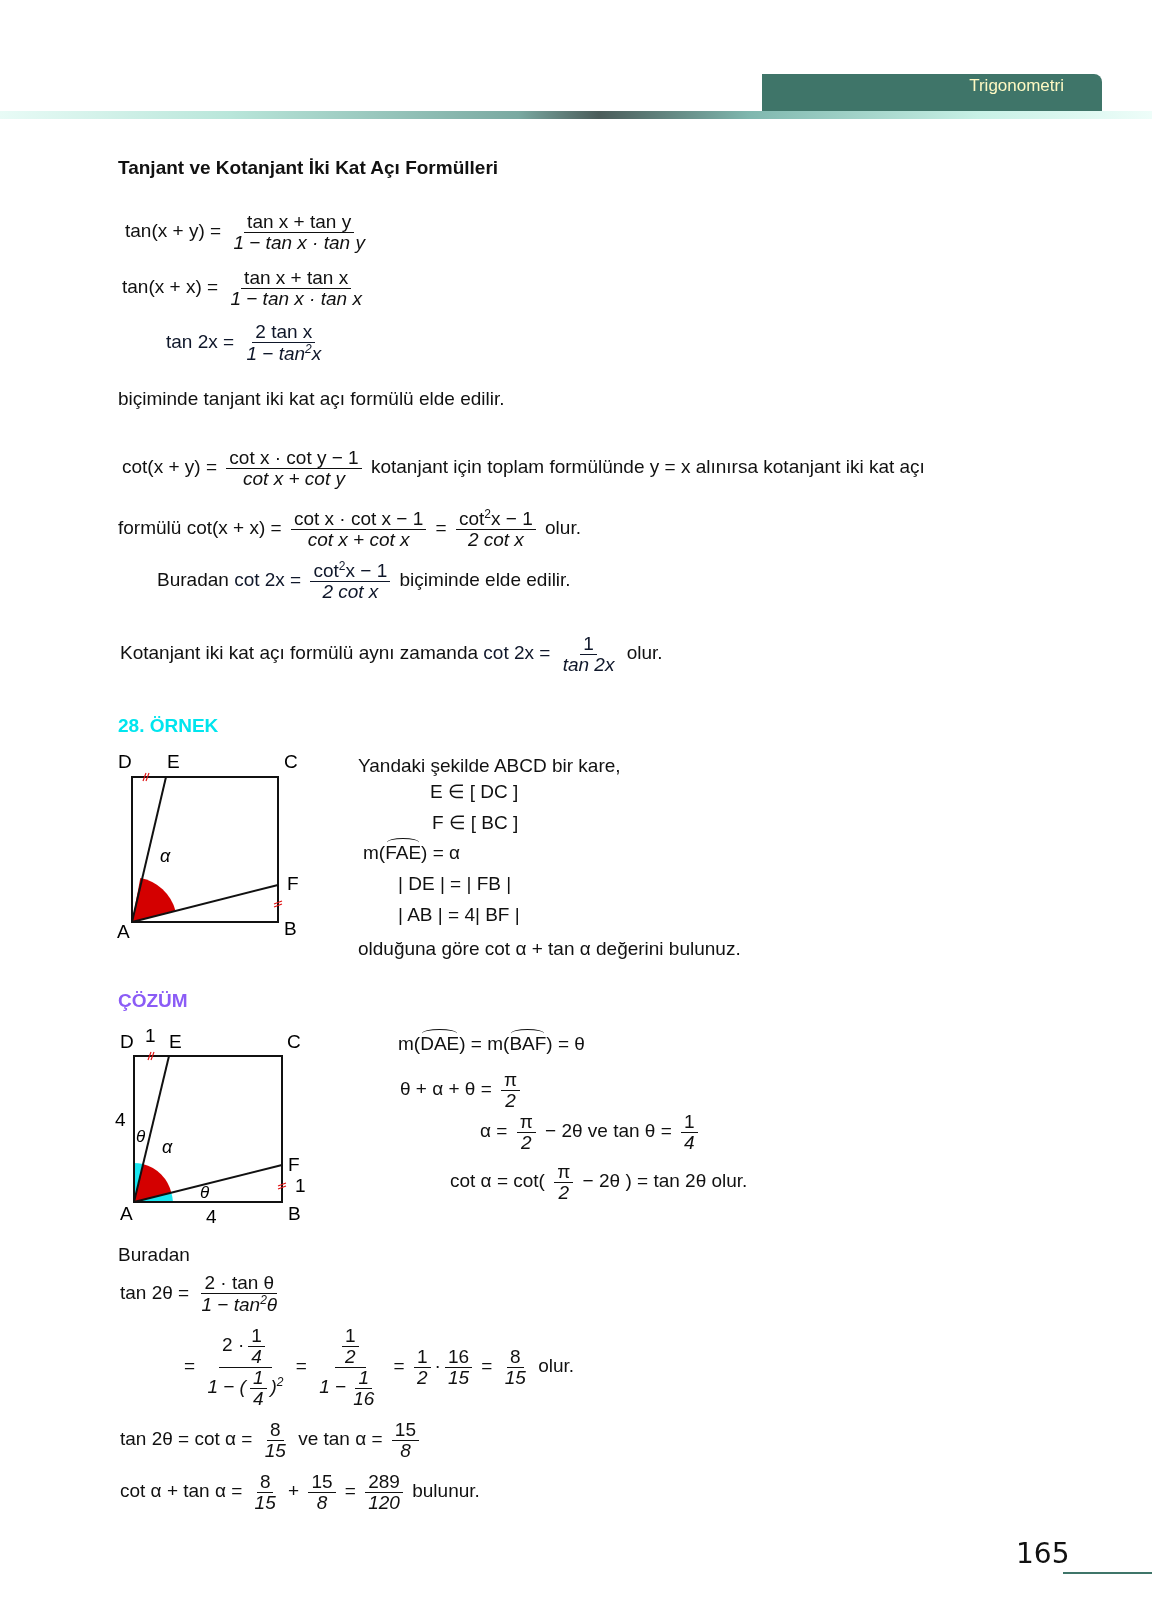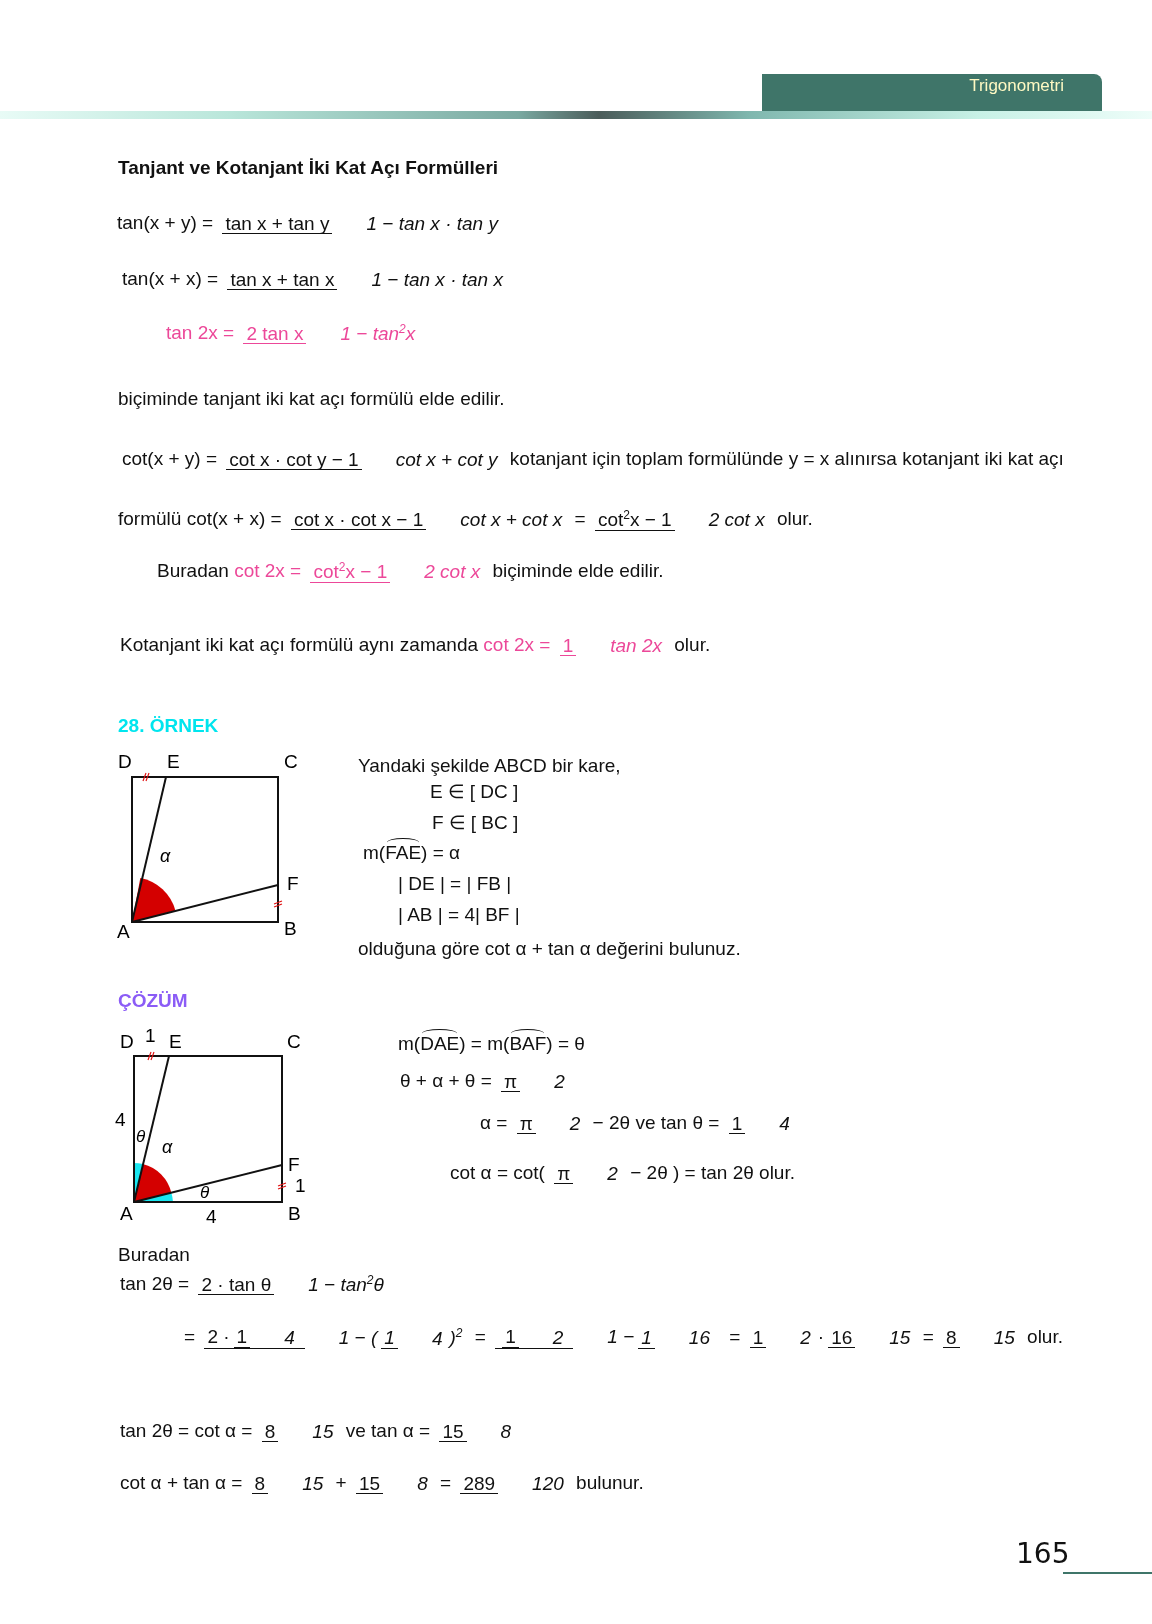--- a/index.html
+++ b/index.html
@@ -1,47 +1,47 @@
 <!DOCTYPE html>
 <html><head>
 <meta charset="utf-8">
 <style>
   html, body { margin:0; padding:0; }
   body { width:1152px; height:1624px; position:relative; background:#ffffff; overflow:hidden;
          font-family:"Liberation Sans", sans-serif; color:#111; font-size:19px; }
   .abs { position:absolute; white-space:nowrap; }
-  .red { color:#ec4899; }
+  .red { color:#0f172a; }
   .header-tab { position:absolute; left:762px; top:74px; width:340px; height:38px; background:#3f7569;
                 border-top-right-radius:8px; }
   .header-tab span { position:absolute; right:38px; top:2px; color:#fef9c3; font-size:17px; }
   .header-bar { position:absolute; left:0; top:111px; width:1152px; height:8px;
                 background:linear-gradient(to right,#e8fbf6 0%,#b9e6da 20%,#7aa9a1 45%,#4b5c5a 52%,#7fb7ae 65%,#c8f1e6 85%,#eefdf9 100%); }
   .title { font-weight:bold; font-size:19px; }
-  .frac { display:inline-flex; flex-direction:row; align-items:center; vertical-align:middle; margin:0 4px; line-height:1.05;gap:31px; }
+  .frac { display:inline-flex; flex-direction:column; align-items:center; vertical-align:middle; margin:0 4px; line-height:1.05; }
   .frac .num { padding:0 3px; border-bottom:1.5px solid currentColor; }
   .frac .den { padding:0 3px;font-style:italic; }
   .sup { font-size:12px; vertical-align:super; }
   .arc { position:relative; display:inline-block; }
   .arc::before { content:""; position:absolute; left:2px; right:2px; top:-4px; height:8px; border-top:1.5px solid #111; border-radius:50% 50% 0 0; }
   .sect { font-weight:bold; font-size:19px; }
   .pagenum { position:absolute; left:1016px; top:1537px; font-size:28px; color:#111; font-family:"DejaVu Sans", sans-serif; }
   .pagerule { position:absolute; left:1063px; top:1572px; width:89px; height:2px; background:#3f7569; }
   svg text { font-family:"Liberation Sans", sans-serif; }
 </style>
 </head>
 <body>
 
 <div class="header-tab">
   <span>Trigonometri</span>
 </div>
 <div class="header-bar"></div>
 
 <div class="abs title" style="left:118px; top:157px;">Tanjant ve Kotanjant İki Kat Açı Formülleri</div>
 
-<div class="abs" style="left:117px; top:212px;">
+<div class="abs" style="left:125px; top:212px;">
   <span>tan(x + y) =</span>
   <span class="frac">
       <span class="num">tan x + tan y</span>
       <span class="den">1 − tan x · tan y</span>
     </span>
 </div>
 <div class="abs" style="left:122px; top:268px;">
   <span>tan(x + x) =</span>
   <span class="frac">
       <span class="num">tan x + tan x</span>

